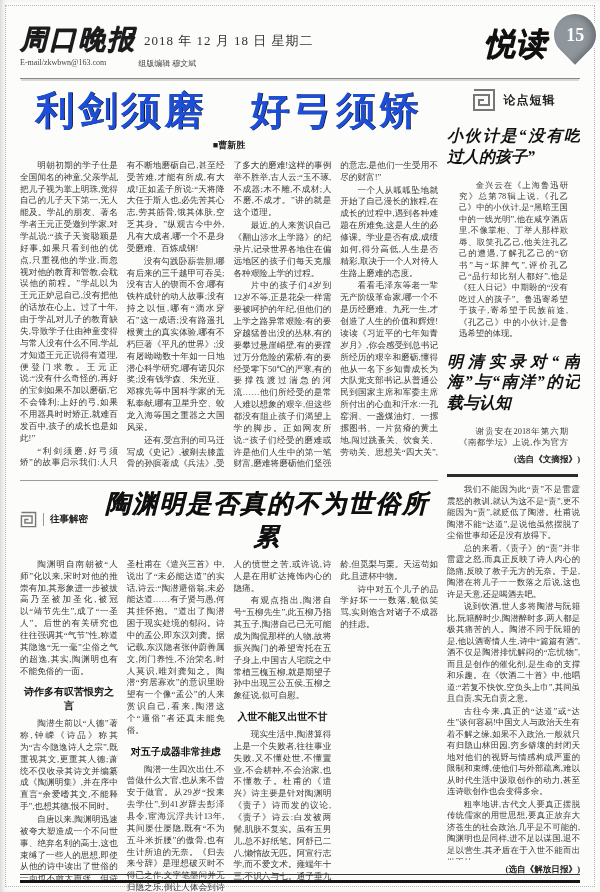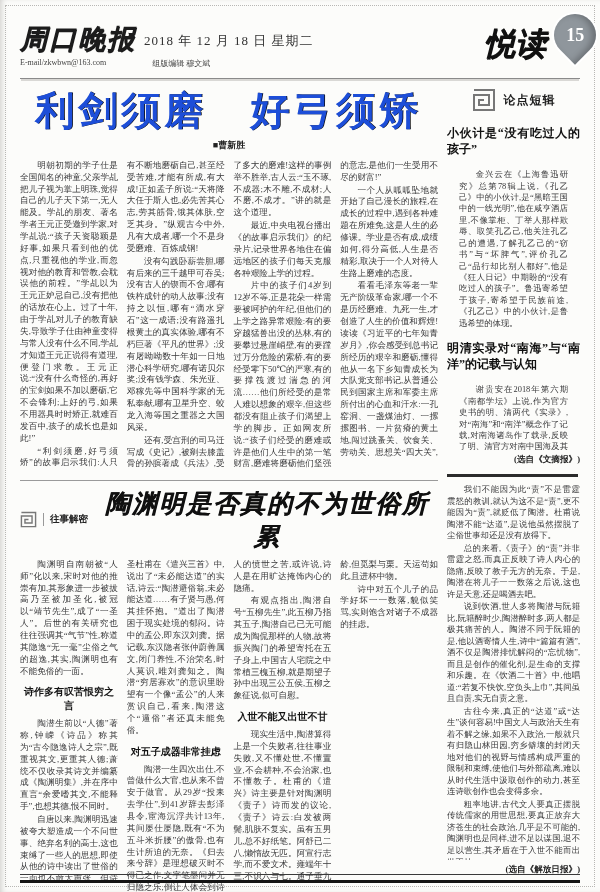--- a/index.html
+++ b/index.html
@@ -8,21 +8,21 @@
          box-shadow:inset 4px 0 6px -3px #c9c8c5;}
   .frame{position:absolute;inset:5px;border:1px dotted #b8b7b4;pointer-events:none;}
 
   
   .header{position:absolute;left:20px;right:20px;top:26px;height:52px;
           border-bottom:1px solid #8a8a8a;box-shadow:0 3px 0 -1px #d9d8d5;}
   .masthead-row{display:flex;align-items:flex-end;gap:8px;}
   .masthead{font-size:27px;font-weight:bold;font-style:italic;letter-spacing:2px;color:#1c1c1c;
             text-shadow:.6px .6px 0 #1c1c1c;line-height:1;}
   .dateline{font-size:13px;color:#333;padding-bottom:3px;letter-spacing:1px;}
-  .contact-row{margin-top:5px;font-size:8px;color:#444;display:flex;gap:46px;}
+  .contact-row{margin-top:5px;font-size:8px;color:#444;display:flex;gap:32px;}
   .header-right{position:absolute;right:34px;top:2px;display:flex;align-items:center;gap:10px;}
   .section-name{font-size:31px;font-weight:bold;font-style:italic;color:#111;
                 text-shadow:.6px .6px 0 #111;line-height:1;}
   .pin{position:absolute;right:-16px;top:-12px;width:42px;height:42px;background:#8f969c;
        border-radius:50% 50% 50% 0;transform:rotate(-45deg);
        box-shadow:inset -3px -3px 6px rgba(0,0,0,.25), 0 0 0 2px #fff;display:flex;align-items:center;justify-content:center;z-index:5;}
   .pin span{transform:rotate(45deg);color:#fff;font-size:18px;font-weight:bold;}
 
   
   .content{position:absolute;left:20px;right:20px;top:86px;bottom:16px;display:flex;gap:9px;}
@@ -49,21 +49,21 @@
   .cols-bottom{column-count:4;height:338px;}
   .subhead{break-inside:avoid;text-align:center;font-weight:bold;font-size:10px;color:#141414;
            margin:8px 0 5px;text-indent:0;}
 
   
   .sb-head{display:flex;align-items:center;justify-content:center;gap:8px;margin:2px 0 8px;}
   .spiral{width:24px;height:24px;flex:none;}
   .spiral.small{width:17px;height:17px;}
   .sb-title{font-size:12px;font-weight:bold;color:#1d1d1d;letter-spacing:1px;}
   .sb-items{height:330px;overflow:hidden;}
-  .sb-item-title{font-size:12px;font-weight:bold;color:#111;margin:6px 0 4px;
+  .sb-item-title{font-size:16px;font-weight:bold;font-style:italic;color:#111;margin:6px 0 4px;
                  text-align:justify;line-height:1.3;}
   .sb-body{font-size:8.4px;line-height:1.36;text-align:justify;color:#38383a;text-indent:2em;margin:12px;}
   .attribution{text-align:right;font-size:8.6px;font-weight:bold;color:#222;margin-top:4px;}
   .thick-bar{height:3px;background:#2b2b2b;margin:8px 2px 7px 0;}
   .sb-cont{flex:1;overflow:hidden;font-size:8.4px;line-height:1.37;text-align:justify;color:#38383a;}
   .sb-cont p{margin:0 0 1px;text-indent:2em;}
 
   
   .footer-rule{position:absolute;left:20px;right:20px;bottom:9px;height:5px;
                border-top:1px solid #3a3a3a;border-bottom:3px solid #151515;}
@@ -99,21 +99,21 @@
     <div class="left-col">
 
       <div>
         <div class="headline">利剑须磨　好弓须矫</div>
         <div class="byline">■曹新胜</div>
         <div class="body-cols cols-top">
           <p class="para">明朝初期的学子仕是全国闻名的神童,父亲学乩把儿子视为掌上明珠,觉得自己的儿子天下第一,无人能及。学乩的朋友、著名学者王元正受邀到学家,对学乩说:“孩子天资聪颖是好事,如果只看到他的优点,只重视他的学业,而忽视对他的教育和管教,会耽误他的前程。”学乩以为王元正妒忌自己,没有把他的话放在心上。过了十年,由于学乩对儿子的教育缺失,导致学子仕由神童变得与常人没有什么不同,学乩才知道王元正说得有道理,便登门求教。王元正说:“没有什么奇怪的,再好的宝剑如果不加以磨砺,它不会锋利;上好的弓,如果不用器具时时矫正,就难百发百中,孩子的成长也是如此!”</p>
           <p class="para">“利剑须磨,好弓须矫”的故事启示我们:人只有不断地磨砺自己,甚至经受苦难,才能有所成,有大成!正如孟子所说:“天将降大任于斯人也,必先苦其心志,劳其筋骨,饿其体肤,空乏其身。”纵观古今中外,凡有大成者,哪一个不是身受磨难、百炼成钢!</p>
           <p class="para">没有勾践卧薪尝胆,哪有后来的三千越甲可吞吴;没有古人的锲而不舍,哪有铁杵成针的动人故事;没有持之以恒,哪有“滴水穿石”这一成语;没有路遥扎根黄土的真实体验,哪有不朽巨著《平凡的世界》;没有屠呦呦数十年如一日地潜心科学研究,哪有诺贝尔奖;没有钱学森、朱光亚、邓稼先等中国科学家的无私奉献,哪有卫星升空、蛟龙入海等国之重器之大国风采。</p>
           <p class="para">还有,受宫刑的司马迁写成《史记》,被剜去膝盖骨的孙膑著成《兵法》,受了多大的磨难!这样的事例举不胜举,古人云:“玉不琢,不成器;木不雕,不成材;人不磨,不成才。”讲的就是这个道理。</p>
-          <p class="para">最近,中央电视台播出《的故事启示我们》的纪录片,记录世界各地住在偏远地区的孩子们每天克服各种艰险上学的过程。</p>
+          <p class="para">最近,的人来赏识自己《翻山涉水上学路》的纪录片,记录世界各地住在偏远地区的孩子们每天克服各种艰险上学的过程。</p>
           <p class="para">片中的孩子们4岁到12岁不等,正是花朵一样需要被呵护的年纪,但他们的上学之路异常艰险:有的要穿越猛兽出没的丛林,有的要攀过悬崖峭壁,有的要蹚过万分危险的索桥,有的要经受零下50℃的严寒,有的要撑筏渡过湍急的河流……他们所经受的是常人难以想象的艰辛,但这些都没有阻止孩子们渴望上学的脚步。正如网友所说:“孩子们经受的磨难或许是他们人生中的第一笔财富,磨难将磨砺他们坚强的意志,是他们一生受用不尽的财富!”</p>
           <p class="para">一个人从呱呱坠地就开始了自己漫长的旅程,在成长的过程中,遇到各种难题在所难免,这是人生的必修课。学业是否有成,成绩如何,得分高低,人生是否精彩,取决于一个人对待人生路上磨难的态度。</p>
           <p class="para">看看毛泽东等老一辈无产阶级革命家,哪一个不是历经磨难、九死一生,才创造了人生的价值和辉煌!读读《习近平的七年知青岁月》,你会感受到总书记所经历的艰辛和磨砺,懂得他从一名下乡知青成长为大队党支部书记,从普通公民到国家主席和军委主席所付出的心血和汗水:一孔窑洞、一盏煤油灯、一摞摞图书、一片贫瘠的黄土地,闯过跳蚤关、饮食关、劳动关、思想关“四大关”,正是在这样的环境下磨砺出坚毅的品格。</p>
 
         </div>
       </div>
 
       <div class="bottom-section">
         <div class="bottom-head">
           <div class="label-block">

